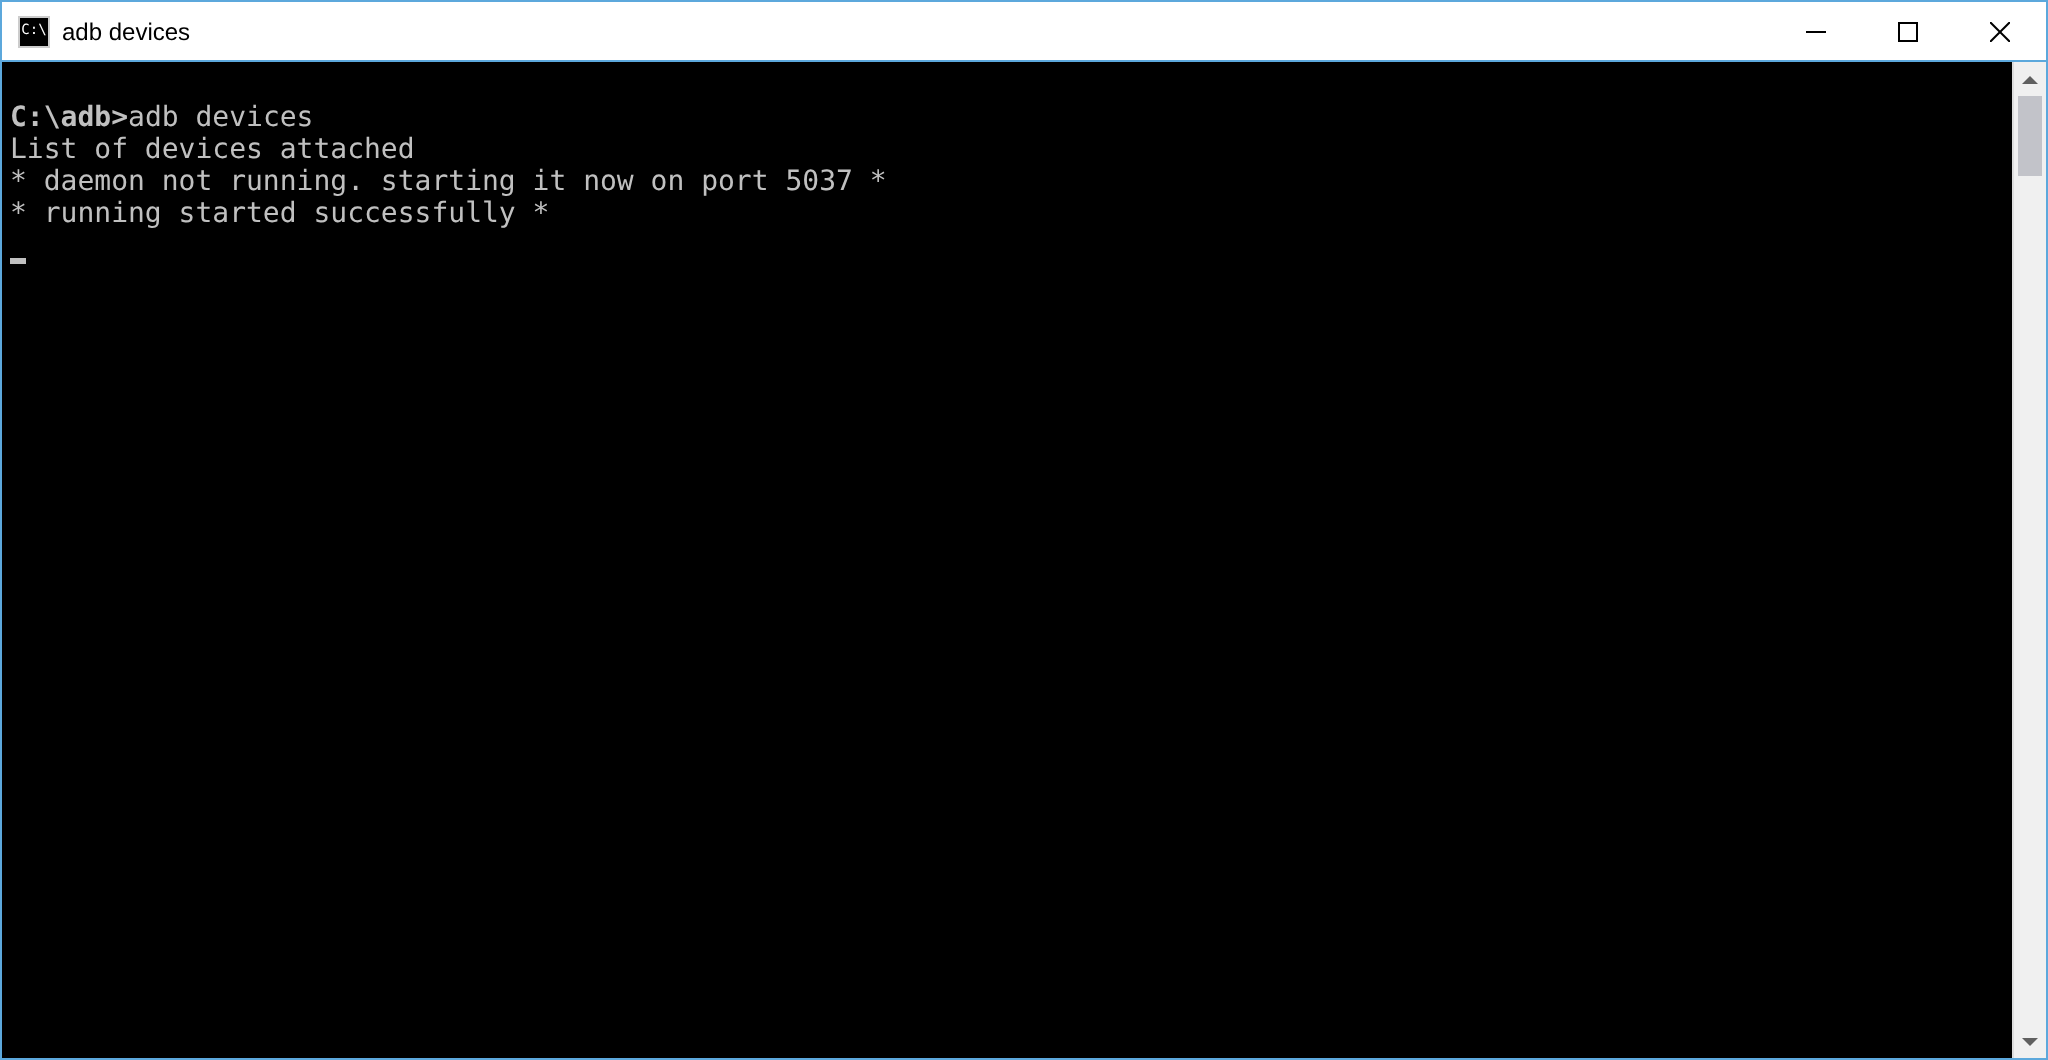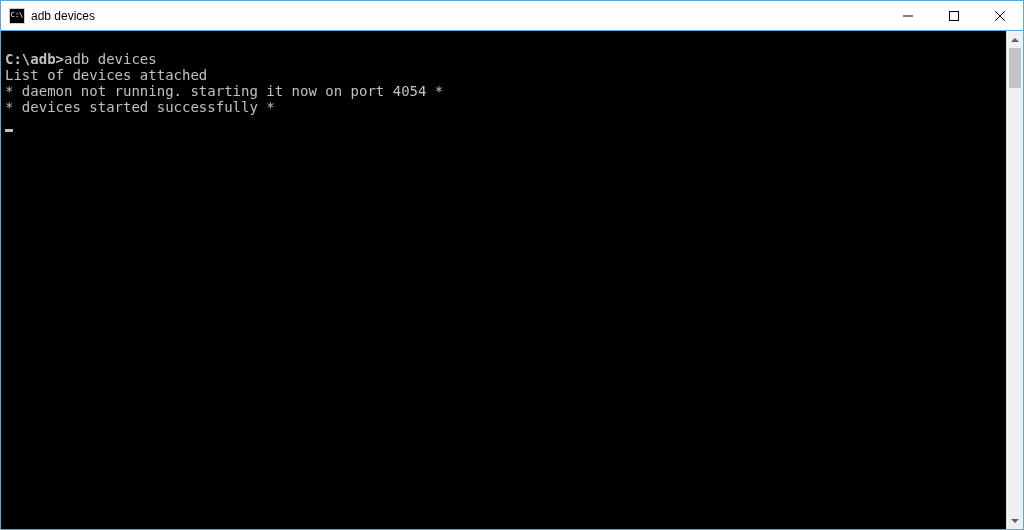--- a/index.html
+++ b/index.html
@@ -155,22 +155,22 @@
             <line x1="0" y1="0" x2="10" y2="10" stroke="#000" stroke-width="1"></line>
             <line x1="10" y1="0" x2="0" y2="10" stroke="#000" stroke-width="1"></line>
           </svg>
       </div>
     </div>
   </div>
   <div class="content-area">
     <div class="terminal"><span>
 <span class="prompt">C:\adb&gt;</span><span>adb devices</span>
 <span>List of devices attached</span>
-<span>* daemon not running. starting it now on port 4054 *</span>
-<span>* devices started successfully *</span>
+<span>* daemon not running. starting it now on port 5037 *</span>
+<span>* running started successfully *</span>
 </span><span class="cursor"></span></div>
     <div class="scrollbar">
       <div class="scroll-arrow">
         <svg width="8" height="4" viewBox="0 0 8 4">
             <polygon points="4,0 8,4 0,4" fill="#606060"></polygon>
           </svg>
       </div>
       <div class="scroll-track">
         <div class="scroll-thumb"></div>
       </div>

